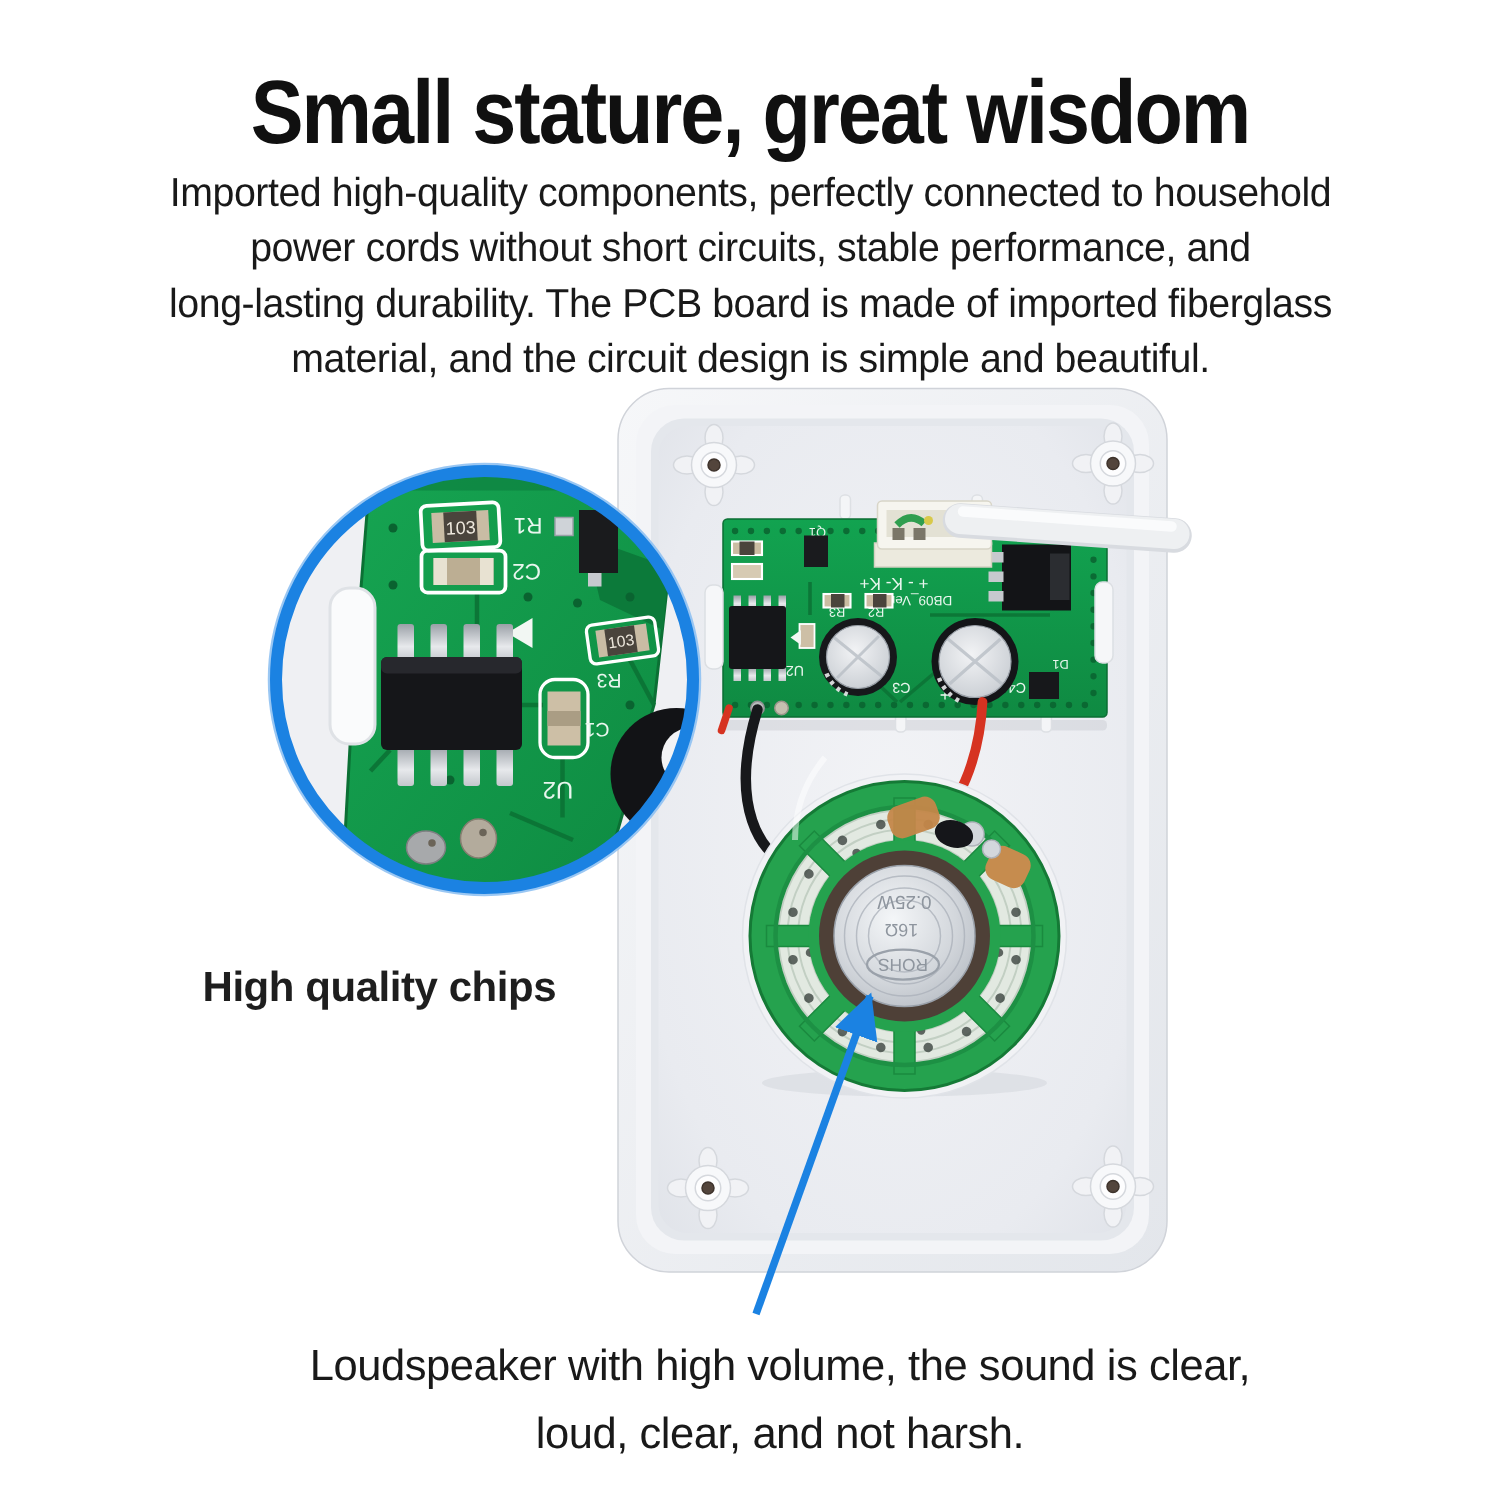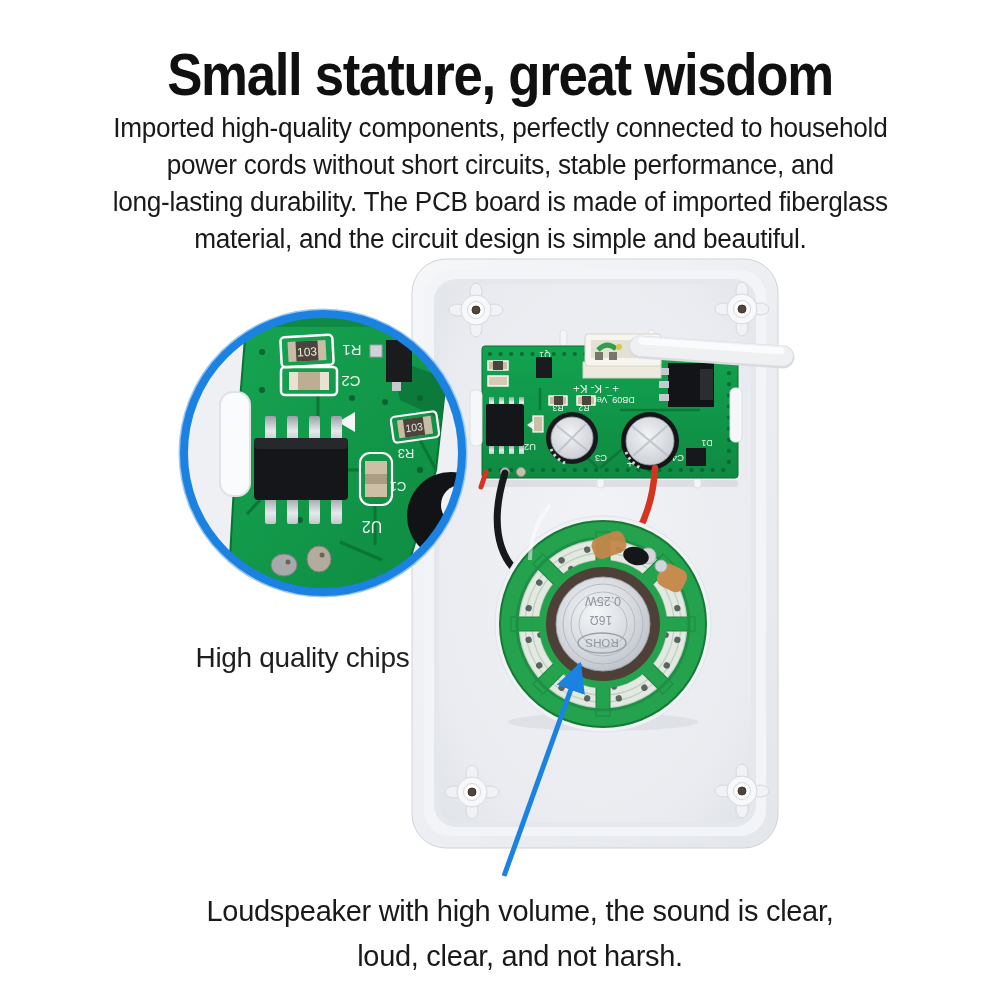--- a/index.html
+++ b/index.html
@@ -5,22 +5,22 @@
   html,body{margin:0;padding:0;background:#ffffff;}
   .page{position:relative;width:1000px;height:1000px;background:#ffffff;overflow:hidden;
         font-family:"Liberation Sans",sans-serif;}
   .title{position:absolute;left:0;top:40px;width:1000px;text-align:center;
          font-size:60px;font-weight:700;color:#101010;letter-spacing:-1.5px;
          transform:scaleX(.88);transform-origin:500px 0;white-space:nowrap;}
   .desc{position:absolute;left:0;top:110px;width:1000px;text-align:center;color:#191919;
         font-size:27px;line-height:37px;font-weight:400;letter-spacing:-.3px;
         transform:scaleX(.97);transform-origin:510px 0;}
   .desc div{white-space:nowrap;}
-  .chips-label{position:absolute;left:135px;top:642px;width:335px;text-align:center;
-        font-size:28px;color:#1e1e1e;letter-spacing:-.3px;}
+  .chips-label{position:absolute;left:135px;top:642px;width:335px;
+        font-size:28px;color:#1e1e1e;letter-spacing:-.3px;font-weight:bold;}
   .caption{position:absolute;left:20px;top:889px;width:1000px;text-align:center;
         font-size:29px;line-height:45px;color:#191919;letter-spacing:-.3px;}
   .caption div{white-space:nowrap;}
   svg{position:absolute;left:0;top:0;}
   .sk{font-family:"Liberation Sans",sans-serif;fill:#e9f6ee;}
 </style>
 </head>
 <body>
 
 <div class="page">

